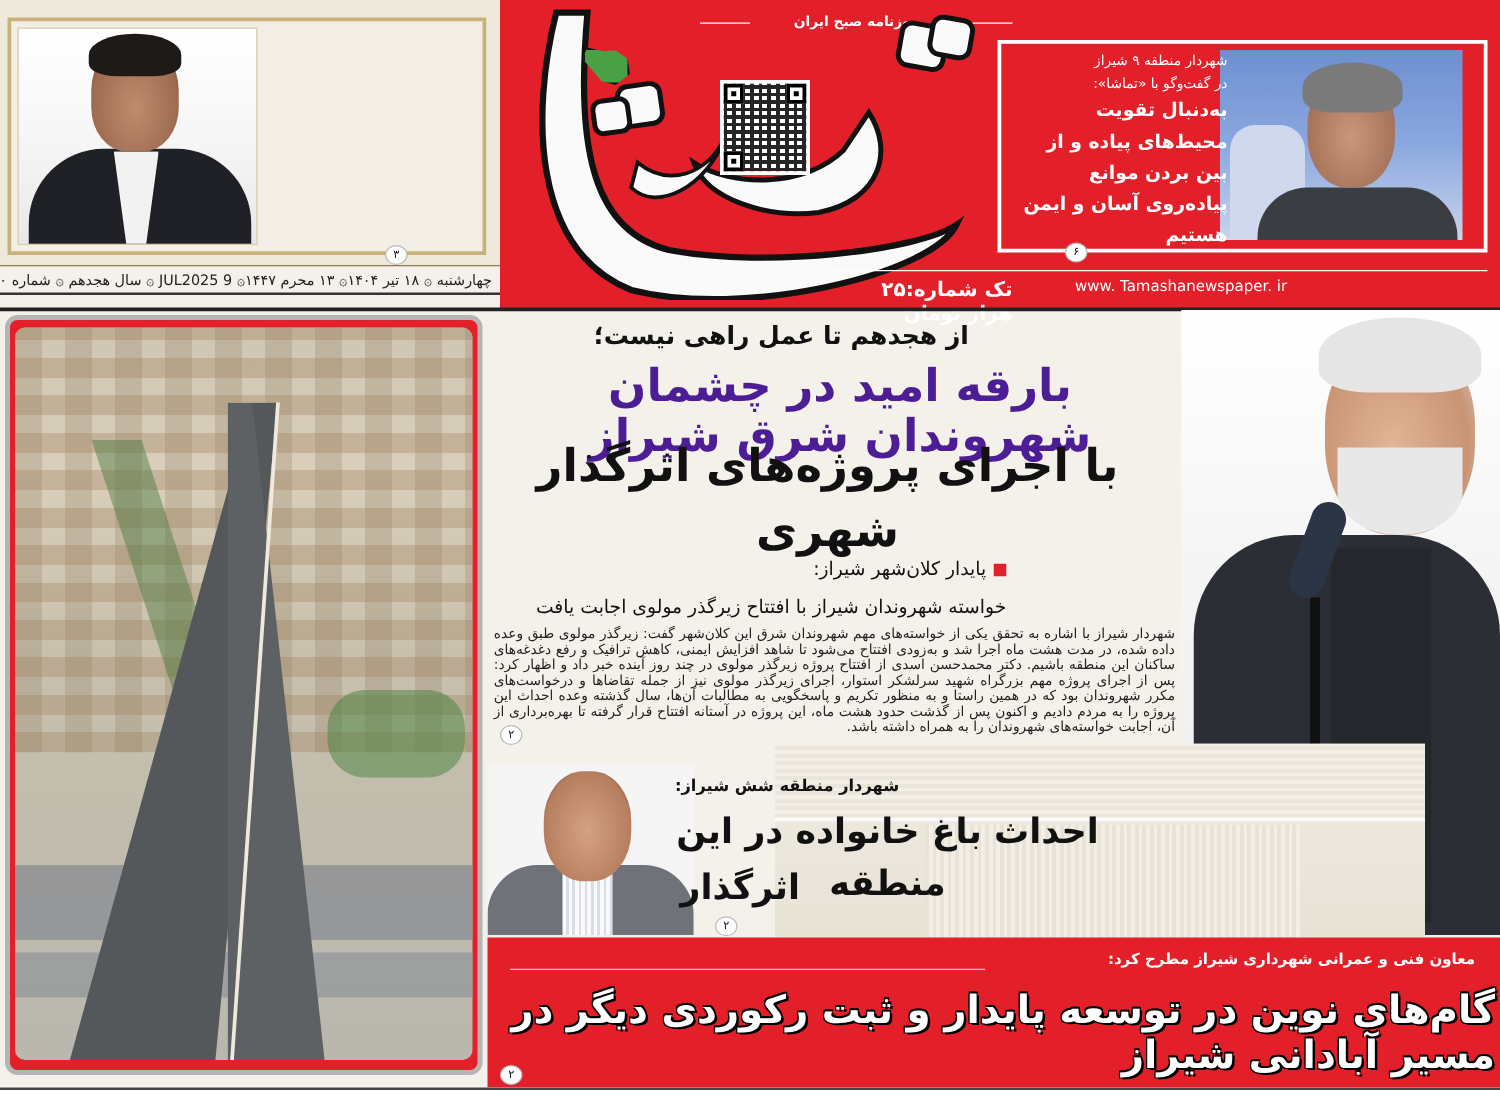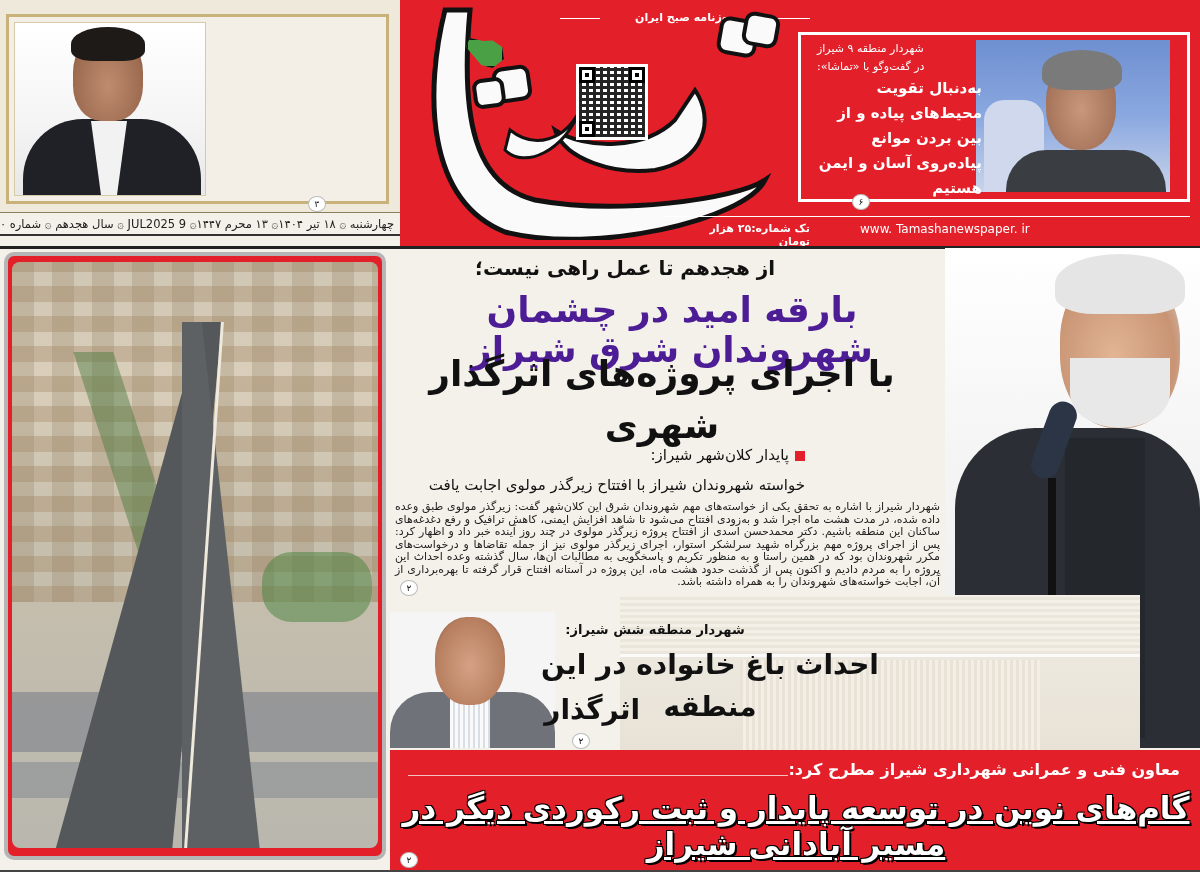--- a/index.html
+++ b/index.html
@@ -88,21 +88,21 @@
   .qr-corner { position:absolute; width:16px; height:16px; border:3px solid #000; background:#fff; }
   .qr-corner::after{content:"";position:absolute;left:3px;top:3px;width:4px;height:4px;background:#000;}
 
   .iran-map {
     left: 466px; top: 38px; width: 38px; height: 30px;
     background: #4aa045; border: 2px solid #111;
     clip-path: polygon(10% 0,45% 10%,70% 8%,95% 30%,100% 70%,70% 100%,40% 90%,20% 60%,0 30%);
   }
 
   .price {
-    left: 690px; top: 222px; width: 120px; font-size: 11px; font-weight: bold;
+    left: 690px; top: 222px; width: 120px; font-size: 16px; font-weight: bold;
     color: #fff; text-align: right;
   }
   .website {
     left: 860px; top: 222px; width: 185px; font-size: 12px; color: #fff;
     direction: ltr; text-align: left;
   }
   .red-rule { left: 665px; top: 216px; width: 525px; height: 1px; background: #fff; }
 
   .feature-box {
     left: 798px; top: 32px; width: 392px; height: 170px;
@@ -122,21 +122,21 @@
   }
   .feature-photo .hair {
     position: absolute; left: 66px; top: 10px; width: 80px; height: 40px;
     border-radius: 50% 50% 30% 30%; background: #7a7a7a;
   }
   .feature-photo .suit {
     position: absolute; left: 30px; top: 110px; width: 160px; height: 50px;
     border-radius: 40px 40px 0 0; background: #3a3d42;
   }
   .feature-kicker {
-    right: 218px; top: 40px; width: 165px; text-align: left;
+    right: 218px; top: 40px; width: 165px; text-align: right;
     color: #fff; font-size: 11px; line-height: 18px;
   }
   .feature-title {
     right: 218px; top: 76px; width: 170px; text-align: right;
     color: #fff; font-size: 15px; font-weight: bold; line-height: 25px;
   }
 
   .masthead-bottom-rule { left: 0; top: 246px; width: 1200px; height: 3px; background: #222; }
 
   
@@ -231,47 +231,46 @@
   .second-photo {
     left: 390px; top: 612px; width: 165px; height: 136px; overflow: hidden;
     background: #f5f5f5;
   }
   .second-photo .head { position:absolute; left:45px; top:5px; width:70px; height:88px; border-radius:45%;
     background: radial-gradient(ellipse at 50% 55%, #d5a185 0%, #b67e5e 70%, #3b2c26 100%); }
   .second-photo .suit { position:absolute; left:0; top:80px; width:165px; height:60px; border-radius:40px 40px 0 0; background:#6f7278; }
   .second-photo .shirt { position:absolute; left:60px; top:82px; width:40px; height:58px; background: repeating-linear-gradient(90deg,#fafafa 0 3px,#d9dee6 3px 5px); }
 
   .second-kicker {
-    left: 540px; top: 622px; width: 230px; text-align: center;
+    left: 540px; top: 622px; width: 230px; text-align: left;
     font-size: 13px; color: #111; font-weight: bold;
   }
   .second-title-1 {
     left: 520px; top: 644px; width: 380px; text-align: center;
     font-size: 28px; font-weight: bold; color: #111; line-height: 42px;
   }
   .second-title-2 {
     left: 520px; top: 690px; width: 120px; text-align: right;
     font-size: 28px; font-weight: bold; color: #111; line-height: 40px;
   }
   .second-badge { left: 572px; top: 733px; }
 
   
   .bottom-banner {
     left: 390px; top: 750px; width: 810px; height: 120px; background: #e3202a;
   }
   .bottom-kicker {
     left: 400px; top: 760px; width: 790px; text-align: right; padding-right: 10px;
-    font-size: 16px; color: #fff; font-weight: bold;
+    font-size: 12px; color: #fff; font-weight: bold;
   }
   .bottom-rule { left: 408px; top: 775px; width: 380px; height: 1px; background: #f4c1c1; }
   .bottom-title {
-    left: 396px; top: 790px; width: 800px; text-align: center;
+    left: 396px; top: 790px; width: 800px; text-align: right;
     font-size: 31px; font-weight: bold; color: #fff; letter-spacing: -1px;
     text-shadow: 2px 2px 0 #000, -1px -1px 0 #000, 1px -1px 0 #000, -1px 1px 0 #000;
-    text-decoration: underline;
   }
   .bottom-badge { left: 400px; top: 852px; }
 
   .footer-strip { left: 0; top: 870px; width: 1200px; height: 7px; background: #fff; border-top: 2px solid #444; }
 
   .watermark {
     left: 0; top: 0; width: 100px; height: 32px; background: rgba(230,120,120,.7);
     color: #fff; font-size: 16px; text-align: right; padding-right: 8px; line-height: 32px; font-weight: bold;
   }
 </style>

